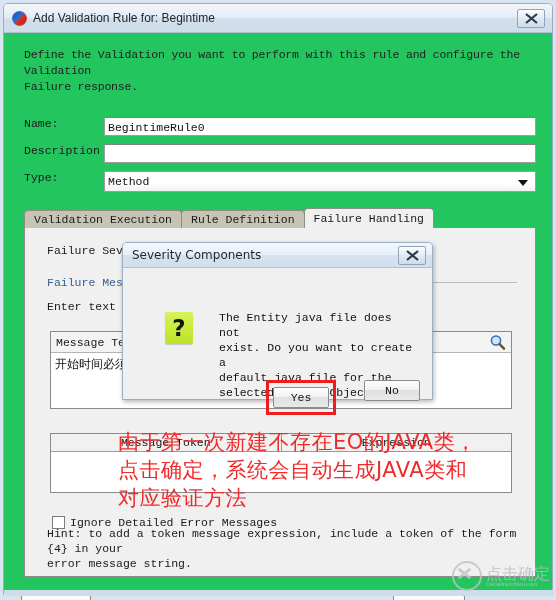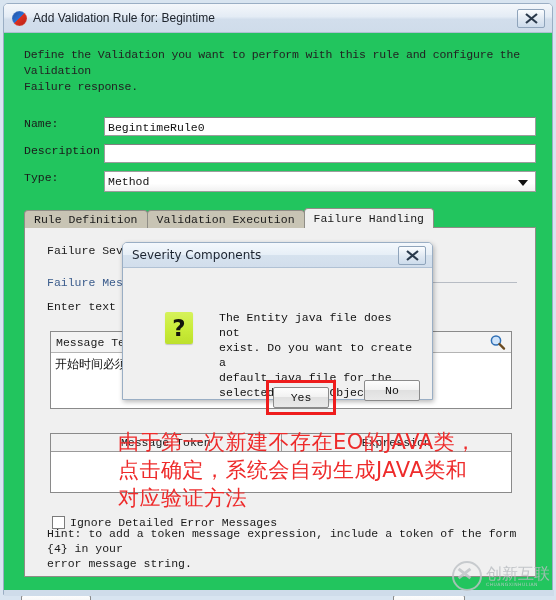--- a/index.html
+++ b/index.html
@@ -496,22 +496,22 @@
 
       <div class="form-row" style="top:138px;">
         <div class="form-label">Type:</div>
         <div class="combo">
           <span>Method</span>
           <span class="arrow"></span>
         </div>
       </div>
 
       <div class="tabs">
+        <div class="tab">Validation Execution</div>
         <div class="tab">Rule Definition</div>
-        <div class="tab">Validation Execution</div>
         <div class="tab active">Failure Handling</div>
       </div>
 
       <div class="tabpanel">
 
         <div class="severity-row">
           <span class="lbl">Failure Severity</span>
           <span class="radio-opt">
             <span class="radio on"></span>
             <span>Error</span>
@@ -590,18 +590,18 @@
     </div>
   </div>
 
   <div class="annotation">由于第一次新建不存在EO的JAVA类，
 点击确定，系统会自动生成JAVA类和
 对应验证方法</div>
 
   <div class="watermark">
     <div class="wm-logo"></div>
     <div>
-      <div class="wm-txt">创新互联</div>
+      <div class="wm-txt">点击确定</div>
       <div class="wm-sub">CHUANGXINHULIAN</div>
     </div>
   </div>
 
 </div>
 
 </body></html>

